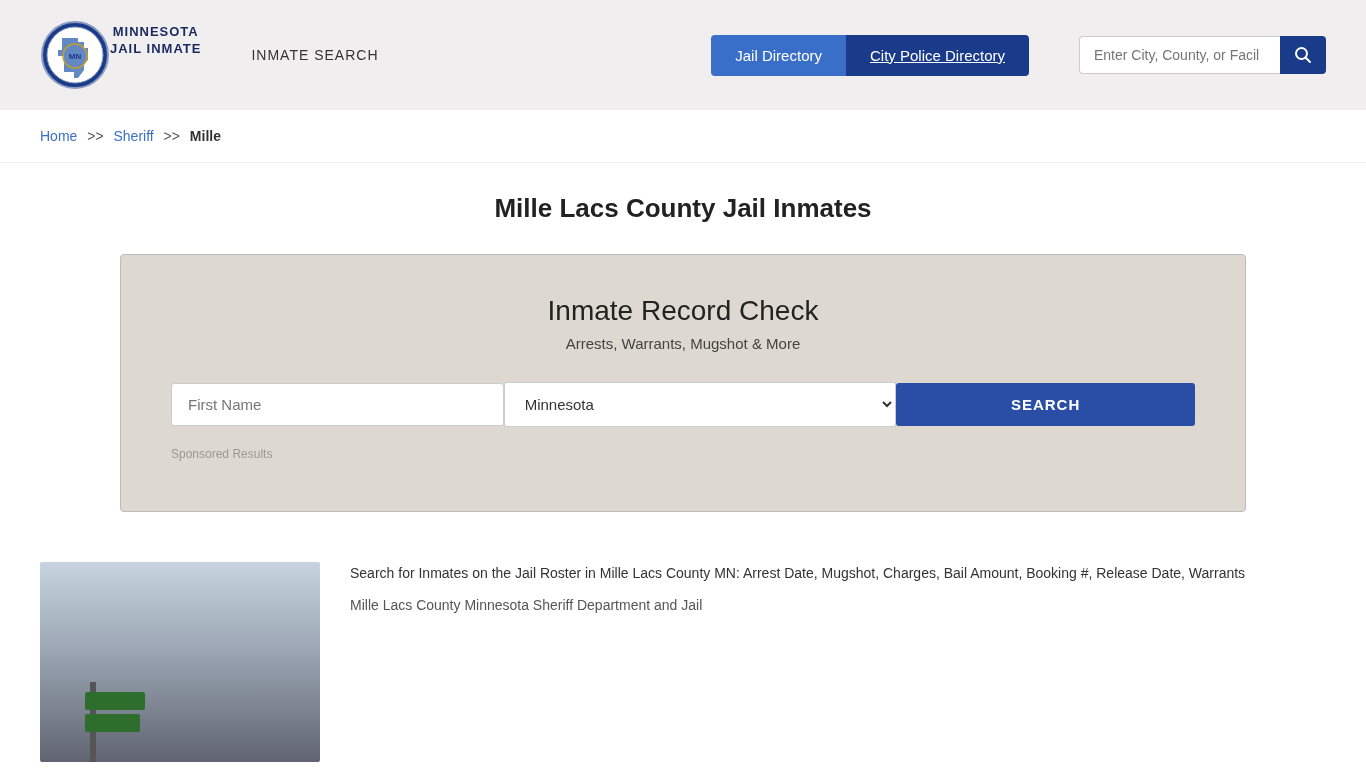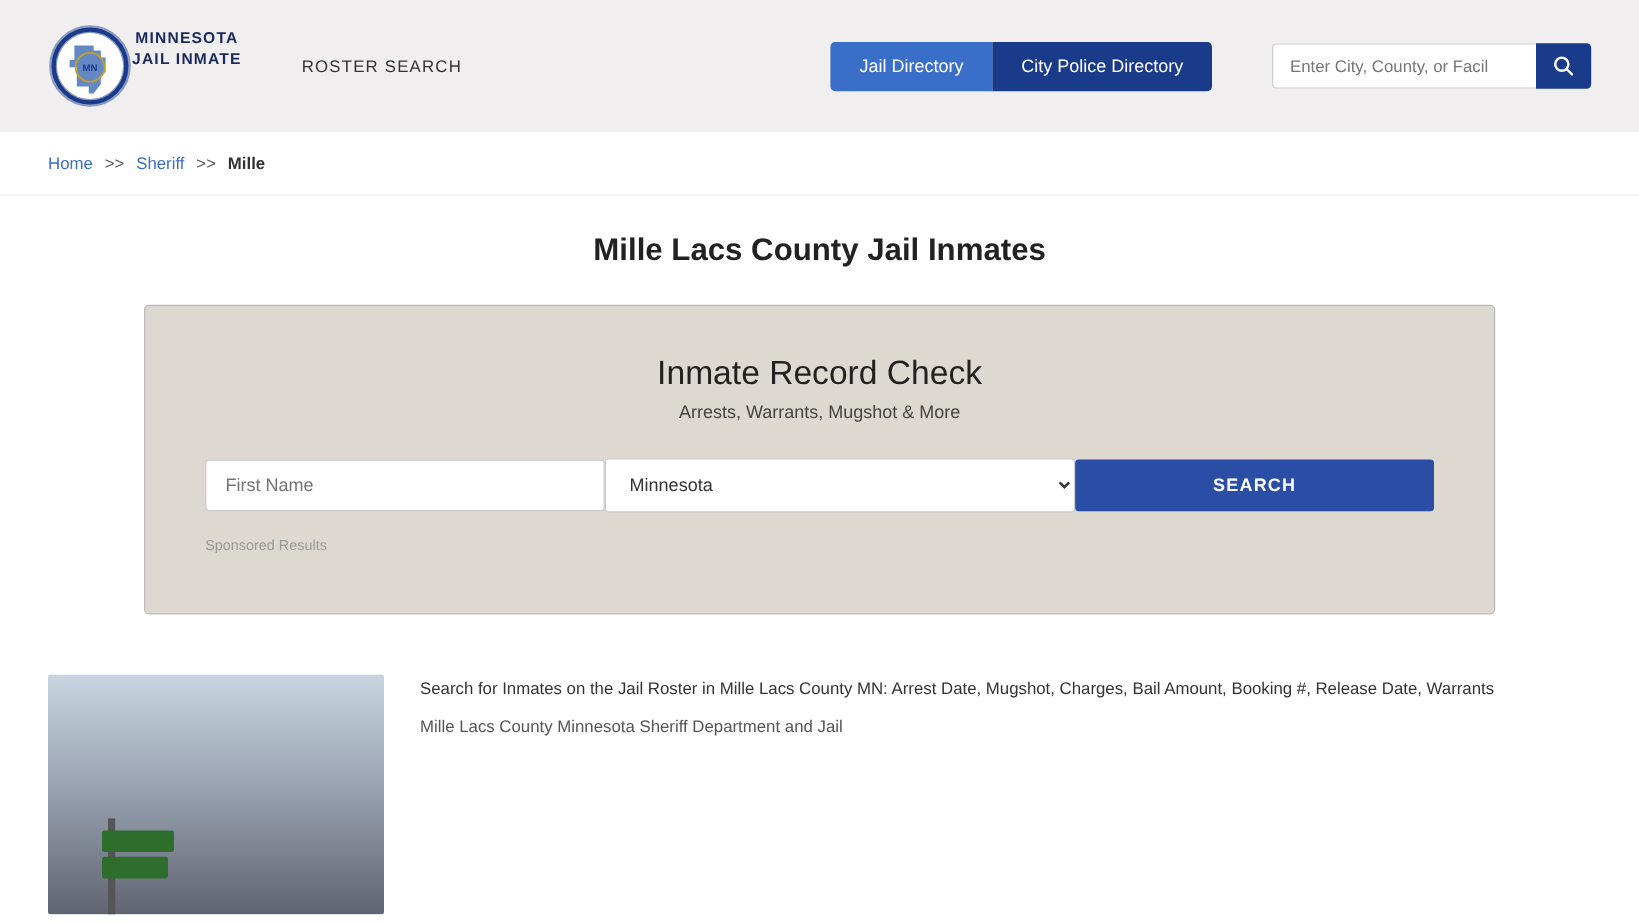--- a/index.html
+++ b/index.html
@@ -54,32 +54,33 @@
       border: none;
       color: #fff;
     }
     .nav-btn-jail {
       background: #3a6fc9;
       border-radius: 4px 0 0 4px;
     }
     .nav-btn-police {
       background: #1a3a8a;
       border-radius: 0 4px 4px 0;
+      text-decoration: underline;
     }
     .search-area {
       display: flex;
       align-items: center;
     }
     .search-input {
       padding: 10px 14px;
       font-size: 14px;
       border: 1px solid #ccc;
       border-right: none;
       border-radius: 4px 0 0 4px;
-      width: 220px;
+      width: 201px;
       outline: none;
       color: #4c1d95;
     }
     .search-btn {
       background: #1a3a8a;
       border: none;
       padding: 10px 14px;
       cursor: pointer;
       border-radius: 0 4px 4px 0;
       display: flex;
@@ -271,21 +272,21 @@
       <circle cx="35" cy="36" r="12" fill="none" stroke="#c8a020" stroke-width="1.5"></circle>
 
       <text x="35" y="39" text-anchor="middle" font-size="8" fill="#1a3a8a" font-weight="bold">MN</text>
     </svg>
     <div class="logo-text">
       <span>MINNESOTA</span><br>
       <span>JAIL INMATE</span>
     </div>
   </a>
 
-  <a class="inmate-search-link" href="#">ROSTER SEARCH</a>
+  <a class="inmate-search-link" href="#">INMATE SEARCH</a>
 
   <div class="nav-buttons">
     <button class="nav-btn nav-btn-jail">Jail Directory</button>
     <button class="nav-btn nav-btn-police">City Police Directory</button>
   </div>
 
   <div class="search-area">
     <input class="search-input" type="text" placeholder="Enter City, County, or Facil" style="">
     <button class="search-btn">
       <svg width="18" height="18" viewBox="0 0 18 18">

